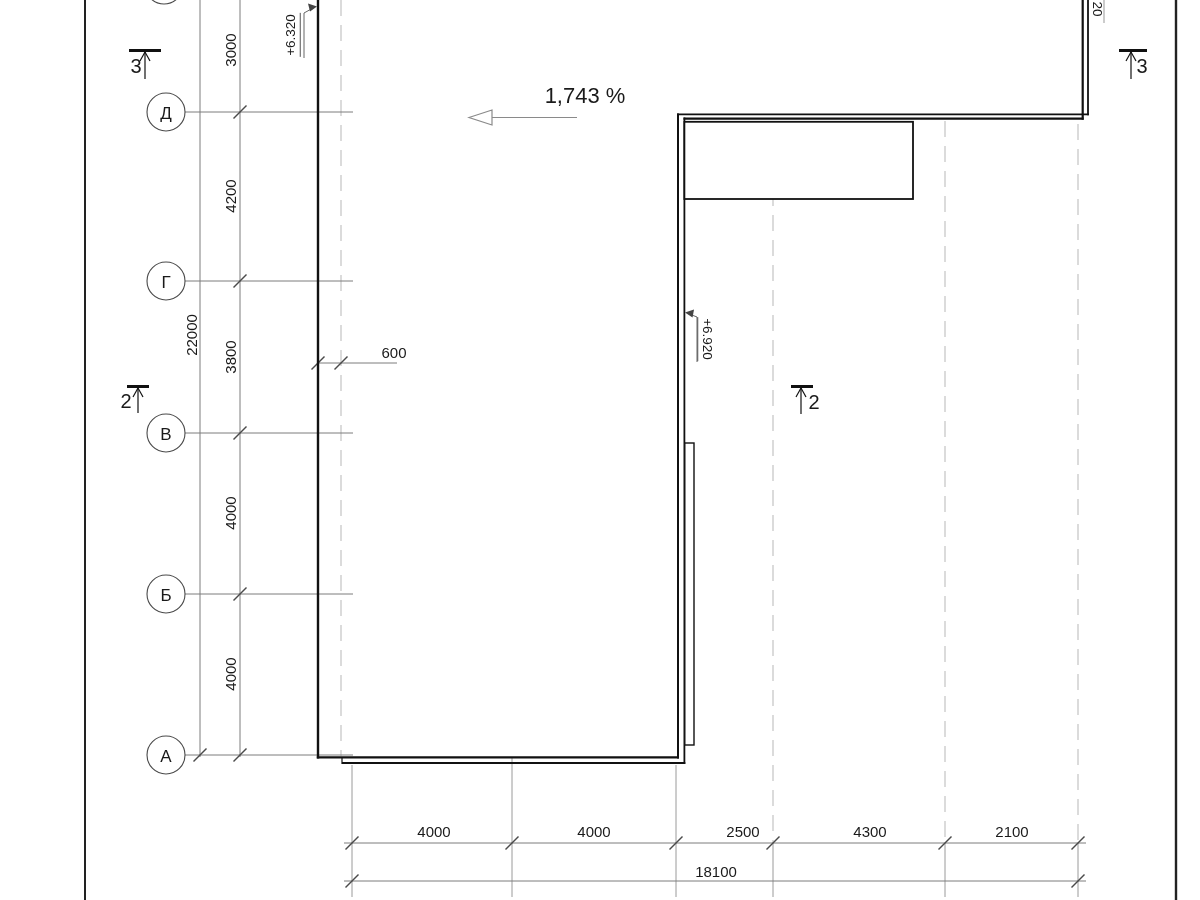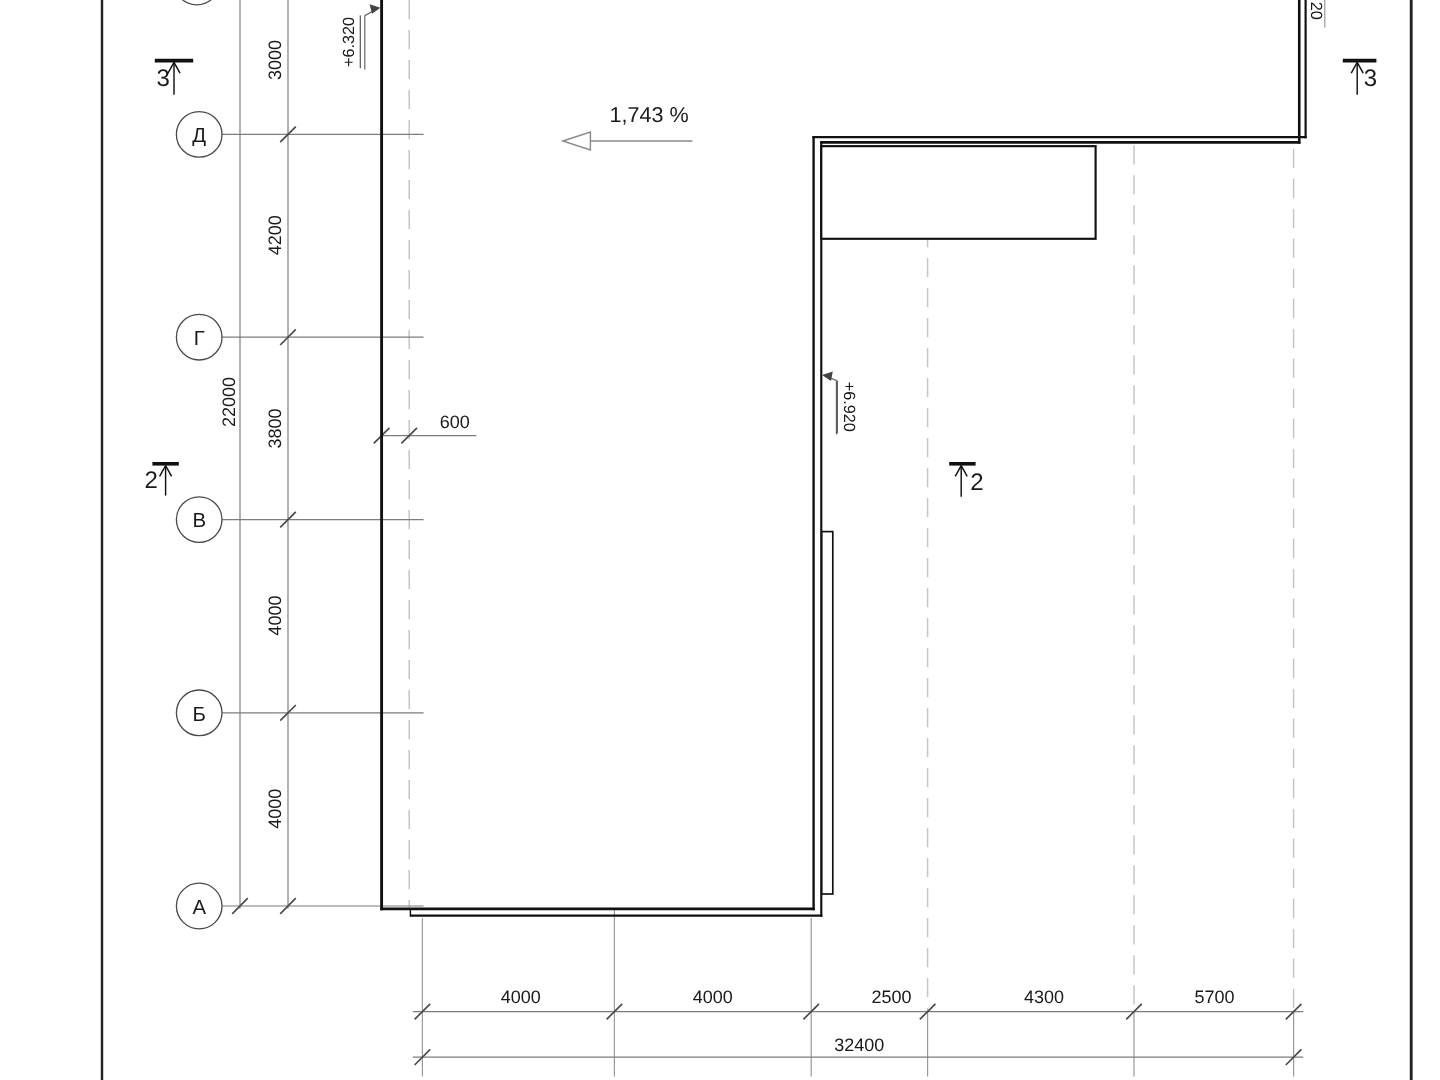--- a/index.html
+++ b/index.html
@@ -6,21 +6,21 @@
   body{width:1200px;height:900px;overflow:hidden;position:relative;
        font-family:"Liberation Sans", sans-serif;color:#1a1a1a;}
   #canvas{position:absolute;left:0;top:0;width:1200px;height:900px;}
   svg{position:absolute;left:0;top:0;}
   .lbl{position:absolute;transform:translate(-50%,-50%);white-space:nowrap;
        font-size:15px;line-height:1;color:#1a1a1a;}
   .rot-ccw{transform:translate(-50%,-50%) rotate(-90deg);}
   .rot-cw{transform:translate(-50%,-50%) rotate(90deg);}
   .axis-lbl{font-size:17px;}
   .section-lbl{font-size:20px;}
-  .slope-lbl{font-size:18px;}
+  .slope-lbl{font-size:22px;margin-left:44px;}
   .elev{font-size:13.5px;border-bottom:1px solid #555;padding:0 1px 2px 1px;}
   .total-lbl{font-size:15px;}
 </style>
 </head>
 <body>
 
 <div id="canvas">
 
 <svg width="1200" height="900" viewBox="0 0 1200 900">
 
@@ -167,28 +167,28 @@
 <div class="lbl axis-lbl" style="left:166px;top:595px;">Б</div>
 <div class="lbl axis-lbl" style="left:166px;top:756px;">А</div>
 
 <div class="lbl rot-ccw" style="left:230px;top:50px;">3000</div>
 <div class="lbl rot-ccw" style="left:230px;top:196px;">4200</div>
 <div class="lbl rot-ccw" style="left:230px;top:357px;">3800</div>
 <div class="lbl rot-ccw" style="left:230px;top:513px;">4000</div>
 <div class="lbl rot-ccw" style="left:230px;top:674px;">4000</div>
 <div class="lbl rot-ccw total-lbl" style="left:191px;top:335px;">22000</div>
 
-<div class="lbl" style="left:379px;top:352px;">600</div>
+<div class="lbl" style="left:394px;top:352px;">600</div>
 
 <div class="lbl" style="left:434px;top:831px;">4000</div>
 <div class="lbl" style="left:594px;top:831px;">4000</div>
 <div class="lbl" style="left:727px;top:831px;margin-left:16px;">2500</div>
 <div class="lbl" style="left:860px;top:831px;margin-left:10px;">4300</div>
-<div class="lbl" style="left:1012px;top:831px;">5700</div>
-<div class="lbl total-lbl" style="left:716px;top:871px;">32400</div>
+<div class="lbl" style="left:1012px;top:831px;">2100</div>
+<div class="lbl total-lbl" style="left:716px;top:871px;">18100</div>
 
 <div class="lbl slope-lbl" style="left:541px;top:96px;">1,743 %</div>
 
 <div class="lbl rot-ccw elev" style="left:292px;top:35px;">+6.320</div>
 <div class="lbl rot-cw elev" style="left:706px;top:339px;">+6.920</div>
 <div class="lbl rot-cw" style="left:1097px;top:9px;font-size:13.5px;">20</div>
 
 <div class="lbl section-lbl" style="left:136px;top:66px;">3</div>
 <div class="lbl section-lbl" style="left:1142px;top:66px;">3</div>
 <div class="lbl section-lbl" style="left:126px;top:401px;">2</div>

